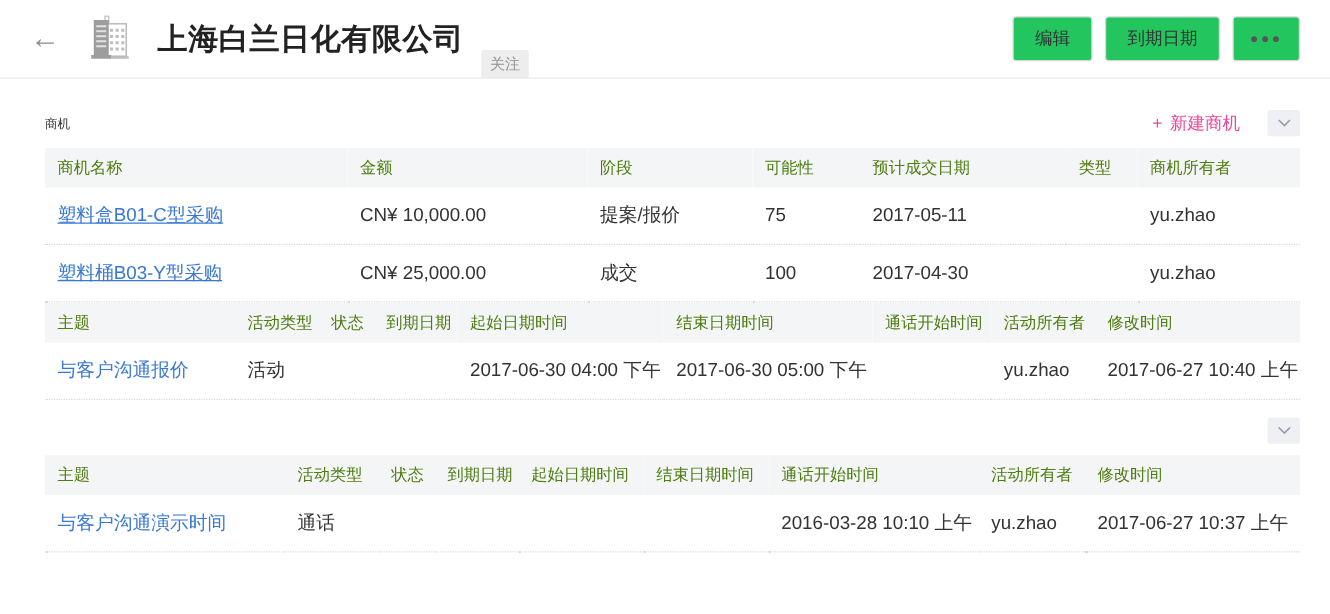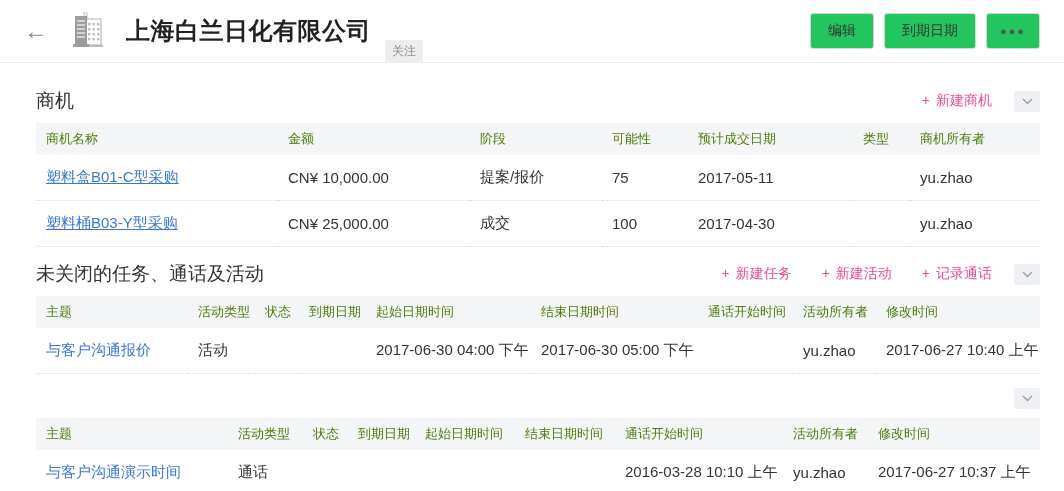--- a/index.html
+++ b/index.html
@@ -16,21 +16,21 @@
     padding:3px 7px; border-radius:2px;margin-top:40px; }
   .topbar-btns { margin-left:auto; display:flex; gap:10px; }
   .btn { background:#22c55e; border:1px solid #d7d7d7; border-radius:3px; color:#333;
     font-size:14px; padding:8px 17px; cursor:pointer; font-family:inherit; }
   .btn.more { padding:8px 13px; letter-spacing:2px; color:#555; font-size:11px; line-height:17px; }
 
   
   .content { padding:0 24px; }
   .section-head { display:flex; align-items:center; margin:14px 0 9px 12px; }
   .section-head.first { margin-top:25px; }
-  .section-title { font-size:19px; color:#333; }
+  .section-title { font-size:10px; color:#333; }
   .section-actions { margin-left:auto; display:flex; align-items:center; }
   .action-link { color:#ec4899; font-size:14px; margin-left:30px; cursor:pointer;
     text-decoration:none; white-space:nowrap; }
   .action-link .plus { margin-right:6px; }
   .collapse-btn { width:26px; height:21px; background:#eef0f3; border-radius:2px;
     display:flex; align-items:center; justify-content:center; margin-left:22px; cursor:pointer; }
 
   
   table.tbl { width:1004px; margin-left:12px; border-collapse:collapse; table-layout:fixed; }
   .tbl th { background:#f4f5f6; color:#4d7c0f; font-weight:normal; text-align:left;
@@ -136,33 +136,20 @@
         <td>CN¥ 25,000.00</td>
         <td>成交</td>
         <td>100</td>
         <td>2017-04-30</td>
         <td></td>
         <td>yu.zhao</td>
       </tr>
     </tbody>
   </table>
 
-  <div class="section-head">
-    <span class="section-title">未关闭的任务、通话及活动</span>
-    <span class="section-actions">
-      <a class="action-link"><span class="plus">+</span><span>新建任务</span></a>
-      <a class="action-link"><span class="plus">+</span><span>新建活动</span></a>
-      <a class="action-link"><span class="plus">+</span><span>记录通话</span></a>
-      <span class="collapse-btn">
-        <svg width="11" height="7" viewBox="0 0 11 7">
-            <polyline points="1,1 5.5,5.5 10,1" fill="none" stroke="#97a0a8" stroke-width="1.4"></polyline>
-          </svg>
-      </span>
-    </span>
-  </div>
 
   <table class="tbl">
     <colgroup>
       <col style="width:152px">
         <col style="width:67px">
         <col style="width:44px">
         <col style="width:67px">
       <col style="width:165px">
         <col style="width:167px">
         <col style="width:95px">

